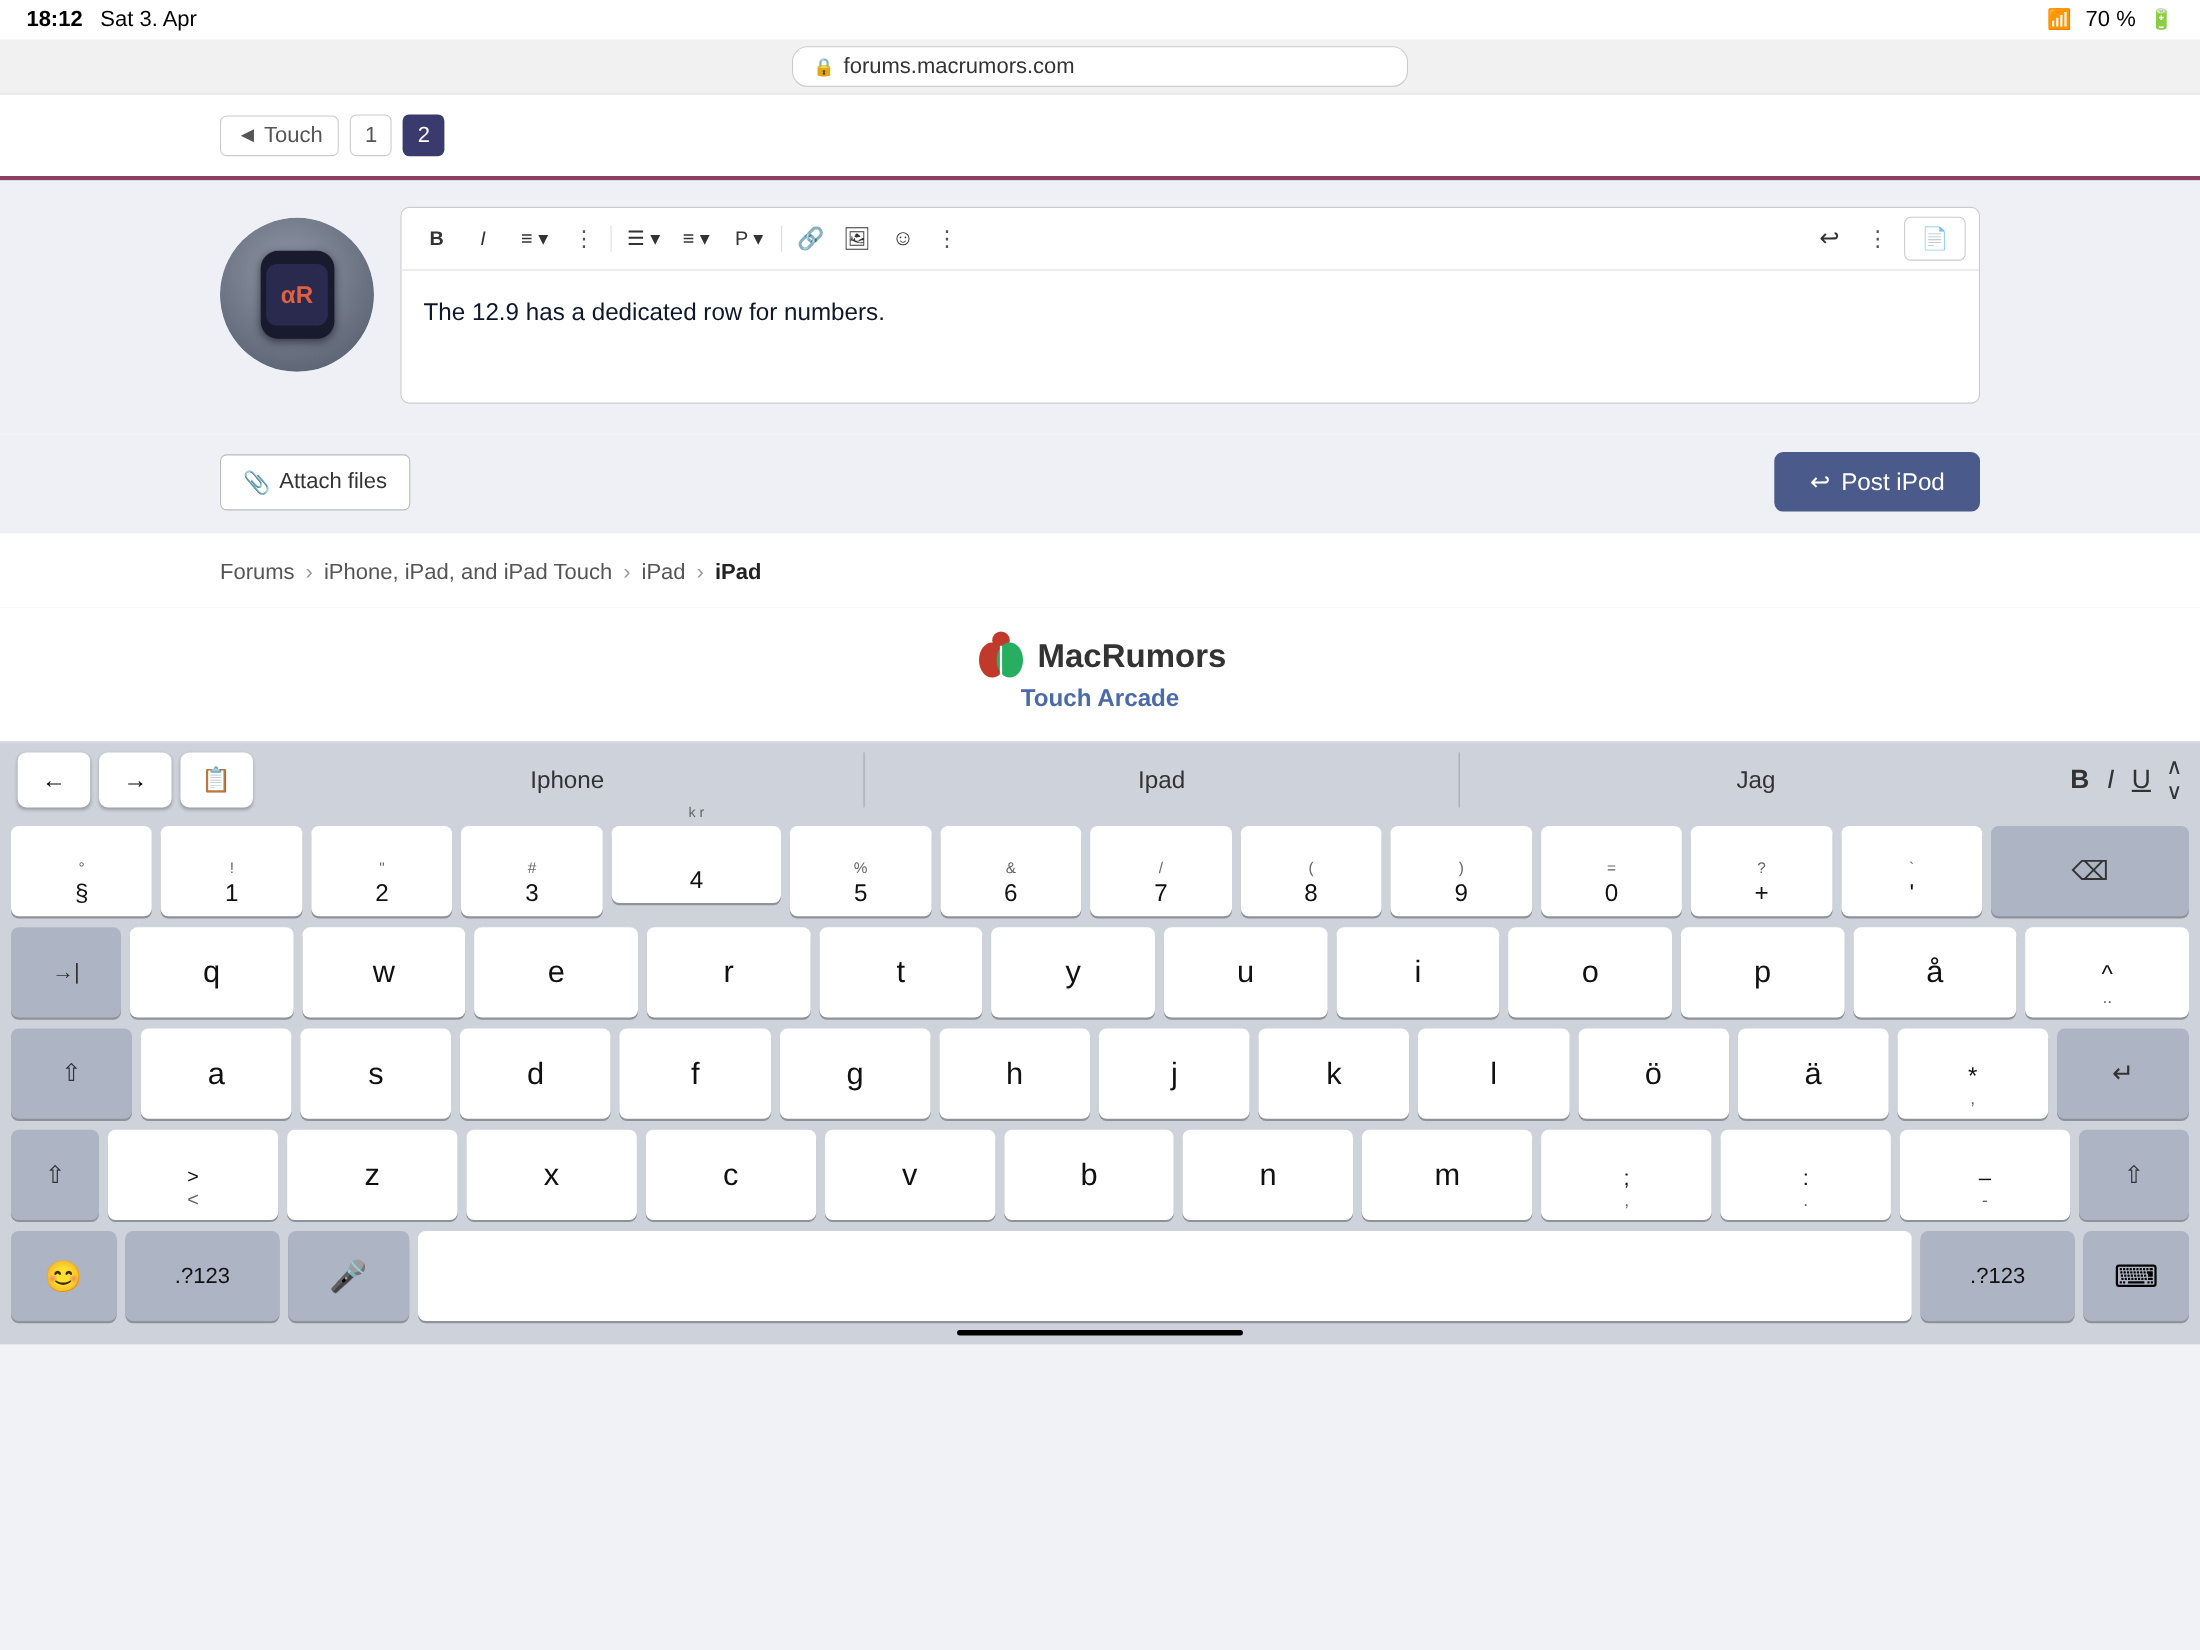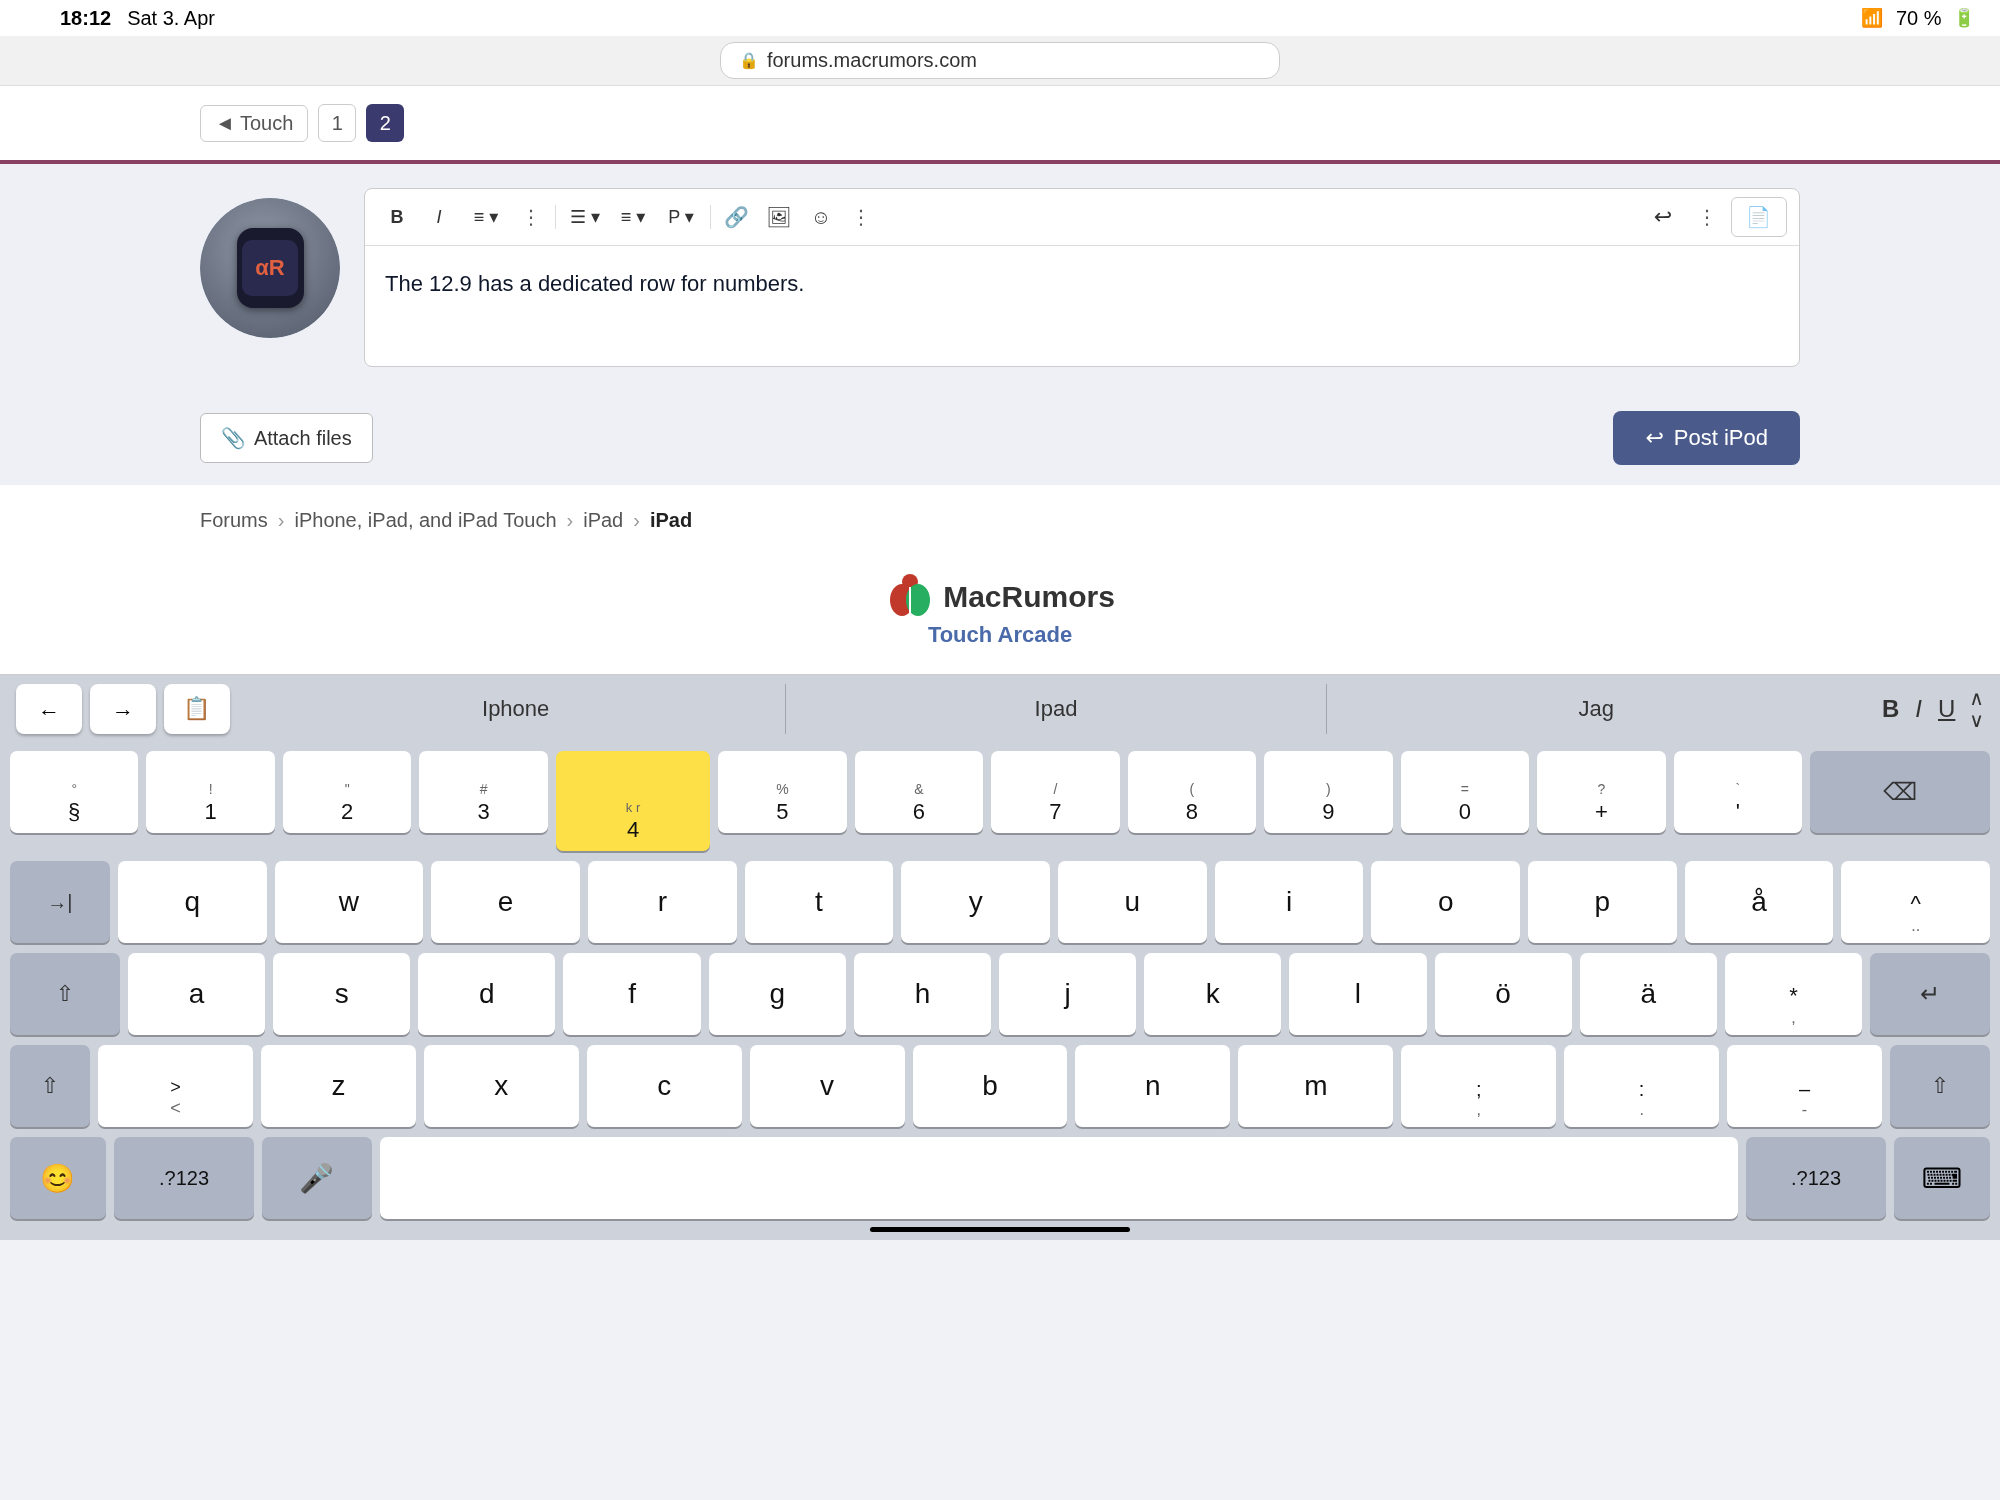--- a/index.html
+++ b/index.html
@@ -9,21 +9,21 @@
       font-family: -apple-system, BlinkMacSystemFont, 'Helvetica Neue', Arial, sans-serif;
       background: #f0f2f5;
       overflow: hidden;
       position: relative;
     }
   </style>
 </head>
 <body>
 
 <div style="background:white; height:36px; display:flex; align-items:center; justify-content:space-between; padding:0 24px;">
-  <div style="display:flex; align-items:center; gap:16px;margin-left:36px;">
+  <div style="display:flex; align-items:center; gap:16px;">
     <span style="font-size:20px; font-weight:600;">18:12</span>
     <span style="font-size:20px;">Sat 3. Apr</span>
   </div>
   <div style="display:flex; align-items:center; gap:12px;">
     <span style="font-size:18px;">📶</span>
     <span style="font-size:20px;">70 %</span>
     <span style="font-size:18px;">🔋</span>
   </div>
 </div>
 
@@ -173,21 +173,21 @@
         <div style="font-size:22px; color:#111;">1</div>
       </div>
       <div style="background:white; border-radius:7px; height:82px; flex:1; cursor:pointer; box-shadow:0 2px 0 rgba(0,0,0,0.3); display:flex; flex-direction:column; align-items:center; justify-content:flex-end; padding-bottom:8px; min-width:0;">
         <div style="font-size:14px; color:#666; margin-bottom:2px;">"</div>
         <div style="font-size:22px; color:#111;">2</div>
       </div>
       <div style="background:white; border-radius:7px; height:82px; flex:1; cursor:pointer; box-shadow:0 2px 0 rgba(0,0,0,0.3); display:flex; flex-direction:column; align-items:center; justify-content:flex-end; padding-bottom:8px; min-width:0;">
         <div style="font-size:14px; color:#666; margin-bottom:2px;">#</div>
         <div style="font-size:22px; color:#111;">3</div>
       </div>
-      <div style="background:#fde047; border-radius:7px; height:100px; flex:1.2; cursor:pointer; box-shadow:0 2px 0 rgba(0,0,0,0.3); display:flex; flex-direction:column; align-items:center; justify-content:flex-end; padding-bottom:8px; min-width:0;">
+      <div style="background:#ffffff; border-radius:7px; height:70px; flex:1.2; cursor:pointer; box-shadow:0 2px 0 rgba(0,0,0,0.3); display:flex; flex-direction:column; align-items:center; justify-content:flex-end; padding-bottom:8px; min-width:0;gap:39px;">
         <div style="font-size:13px; color:#666; margin-bottom:2px;">k r</div>
         <div style="font-size:22px; color:#111;">4</div>
       </div>
       <div style="background:white; border-radius:7px; height:82px; flex:1; cursor:pointer; box-shadow:0 2px 0 rgba(0,0,0,0.3); display:flex; flex-direction:column; align-items:center; justify-content:flex-end; padding-bottom:8px; min-width:0;">
         <div style="font-size:14px; color:#666; margin-bottom:2px;">%</div>
         <div style="font-size:22px; color:#111;">5</div>
       </div>
       <div style="background:white; border-radius:7px; height:82px; flex:1; cursor:pointer; box-shadow:0 2px 0 rgba(0,0,0,0.3); display:flex; flex-direction:column; align-items:center; justify-content:flex-end; padding-bottom:8px; min-width:0;">
         <div style="font-size:14px; color:#666; margin-bottom:2px;">&amp;</div>
         <div style="font-size:22px; color:#111;">6</div>

